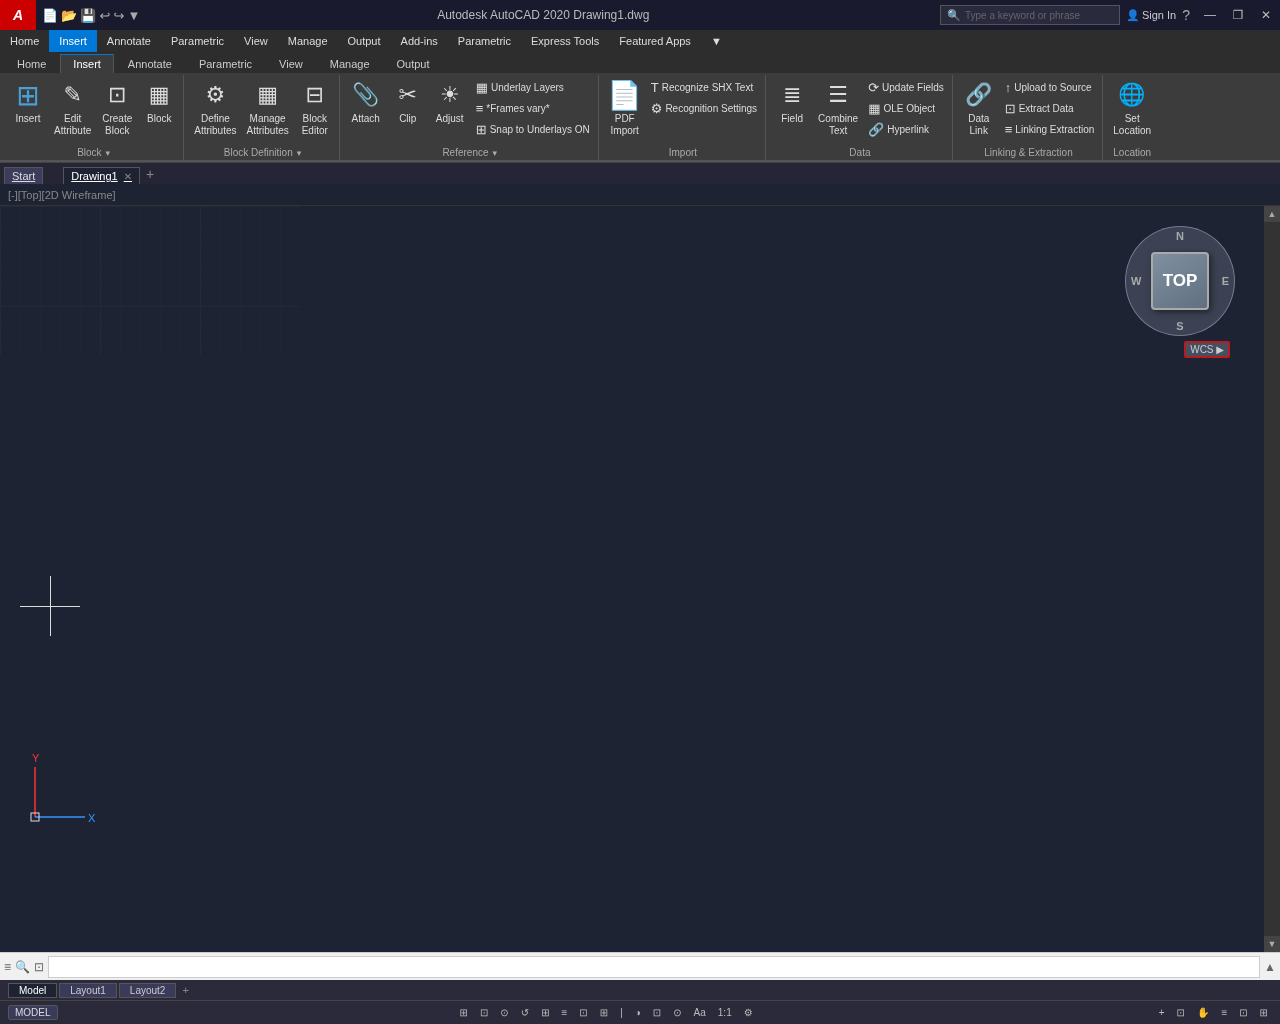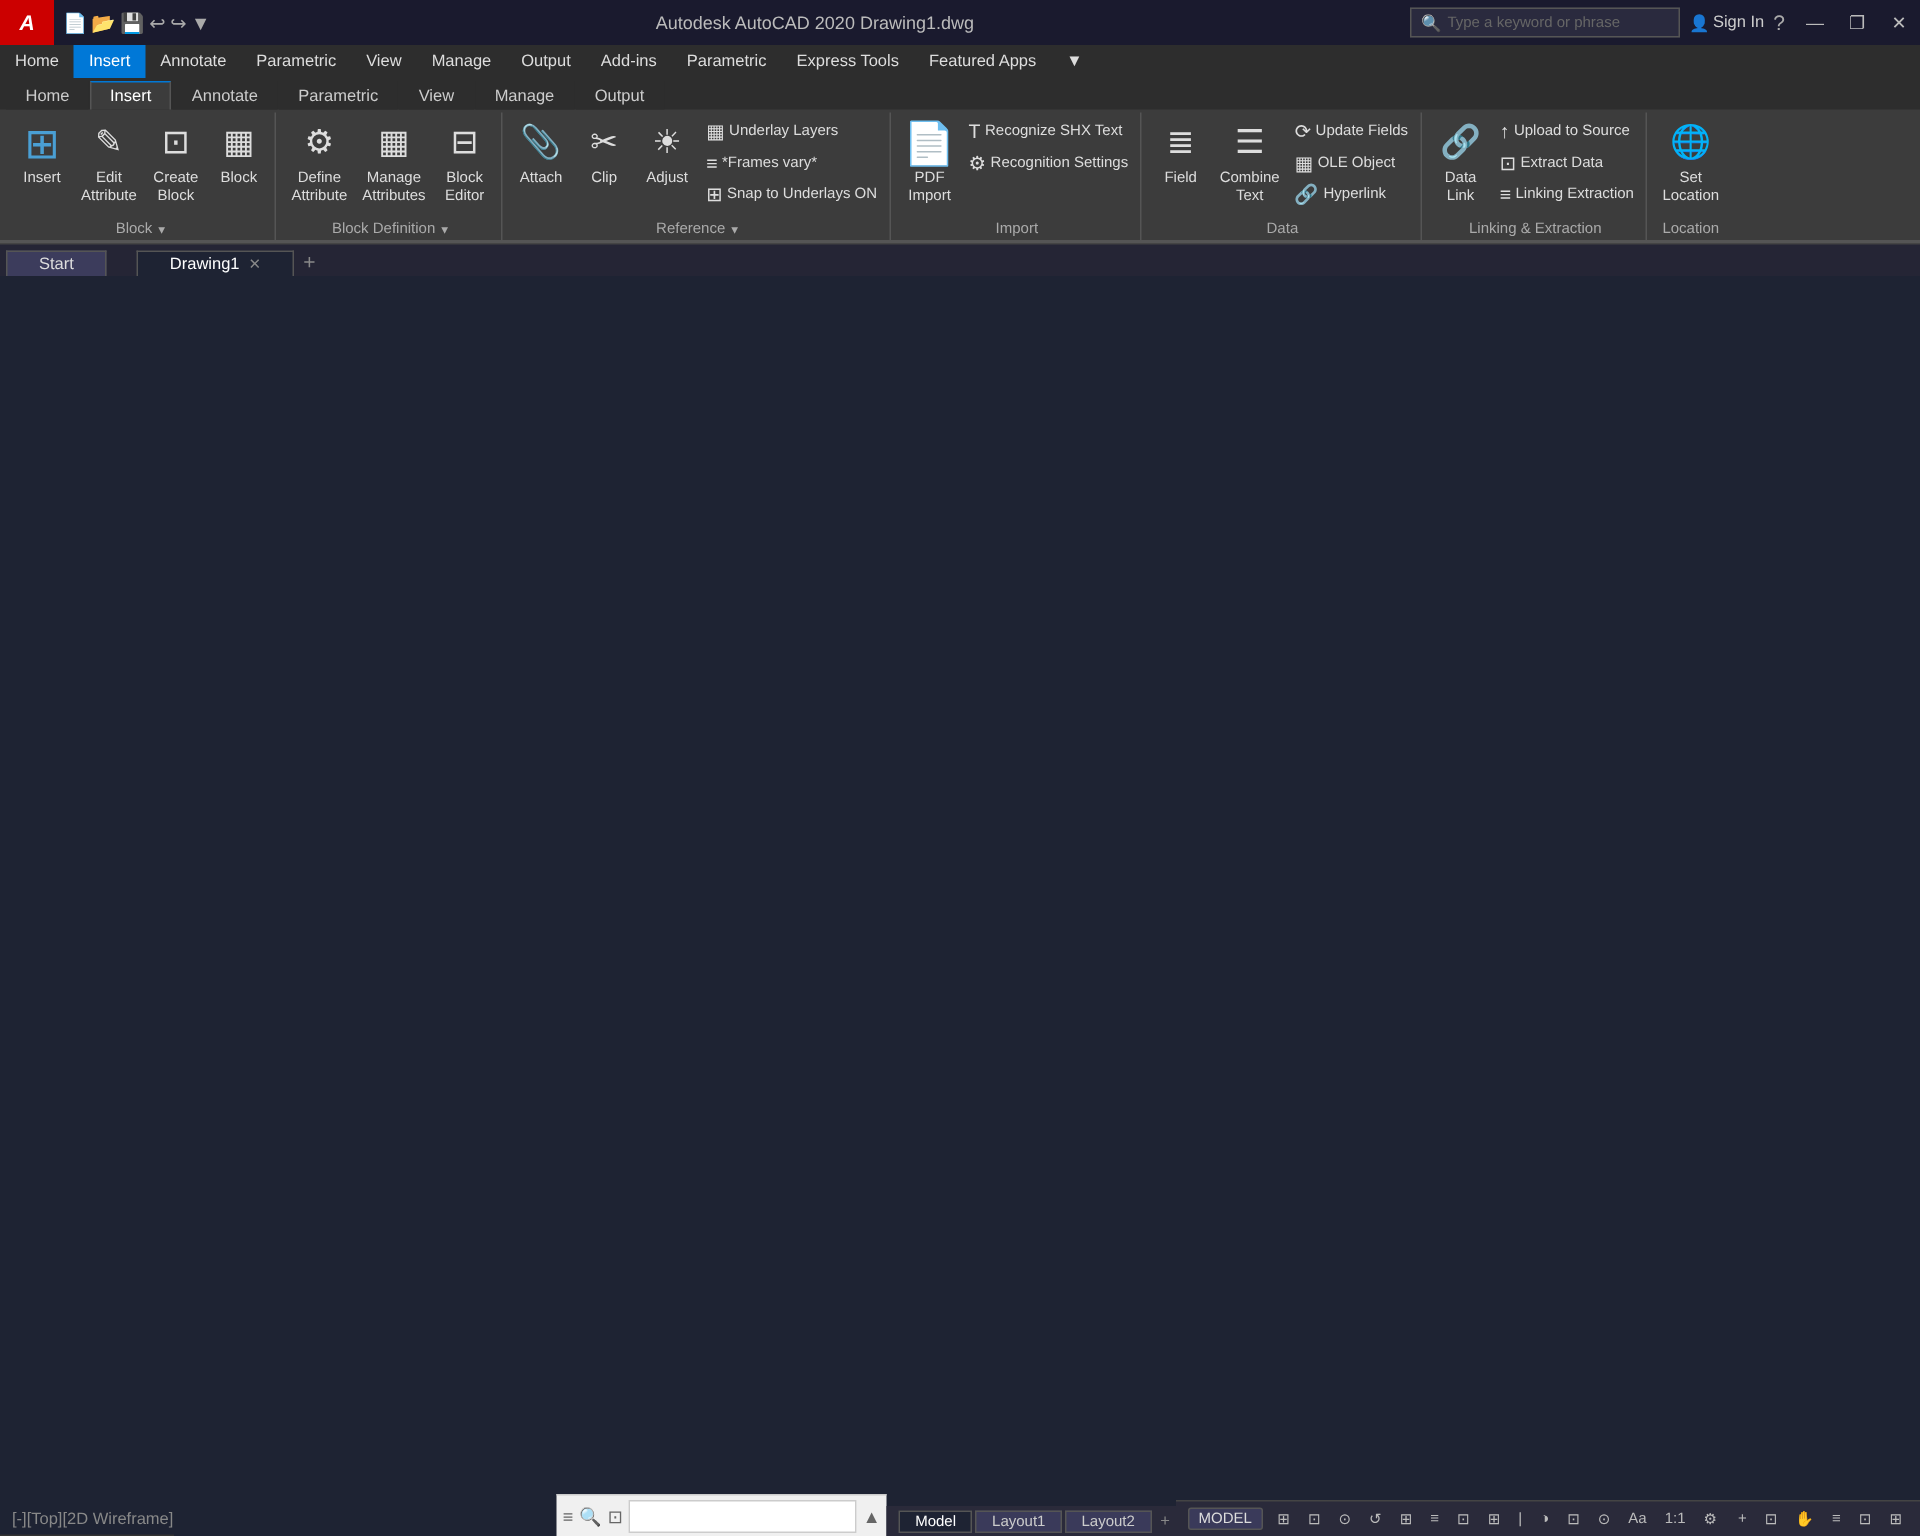--- a/index.html
+++ b/index.html
@@ -254,28 +254,28 @@
 
     
     #tab-bar {
       height: 22px;
       background: #252535;
       display: flex; align-items: flex-end;
       padding-left: 4px;
       border-top: 1px solid #444;
     }
     .doc-tab {
-      padding: 2px 21px;
+      padding: 2px 7px;
       background: #3c3c5c;
       color: #ddd; font-size: 11px;
       border-top: 1px solid #555;
       border-left: 1px solid #555;
       border-right: 1px solid #555;
       cursor: pointer;
-      display: flex; align-items: center; gap: 6px;
+      display: flex; align-items: center; gap: 6px; text-decoration: underline;
     }
     .doc-tab.active {
       background: #1e2333; color: white; margin-left: 20px;
     }
     .doc-tab .close-x { font-size: 10px; color: #888; cursor: pointer; }
     .new-tab-btn {
       padding: 2px 6px; color: #888; cursor: pointer; font-size: 14px;
     }
 
     
@@ -327,23 +327,22 @@
       padding: 1px 10px;
       background: #3a3a5a; color: #ccc;
       font-size: 10px; cursor: pointer;
       border: 1px solid #555;
     }
     .layout-tab.active { background: #1e2333; color: white; }
     .layout-add { color: #888; padding: 1px 4px; cursor: pointer; }
 
     
     #main-area {
-      display: flex; flex-direction: row;
+      display: flex; flex-direction: column;
       height: calc(1024px - 30px - 22px - 110px - 22px);
-      align-items: flex-end;
     }
     #drawing-container {
       flex: 1; position: relative; overflow: hidden;
     }
 
     
     .grid-svg { position: absolute; inset: 0; opacity: 0.3; }
   </style>
 </head>
 <body>
@@ -429,21 +428,21 @@
         <span>Block</span>
         <span class="dropdown-arrow">▾</span>
       </div>
     </div>
 
     <div class="ribbon-group">
       <div class="ribbon-group-items">
         <div class="ribbon-btn">
           <div class="icon">⚙</div>
           <div class="label">Define
-Attribute</div>
+Attributes</div>
         </div>
         <div class="ribbon-btn">
           <div class="icon">▦</div>
           <div class="label">Manage
 Attributes</div>
         </div>
         <div class="ribbon-btn">
           <div class="icon">⊟</div>
           <div class="label">Block
 Editor</div>

